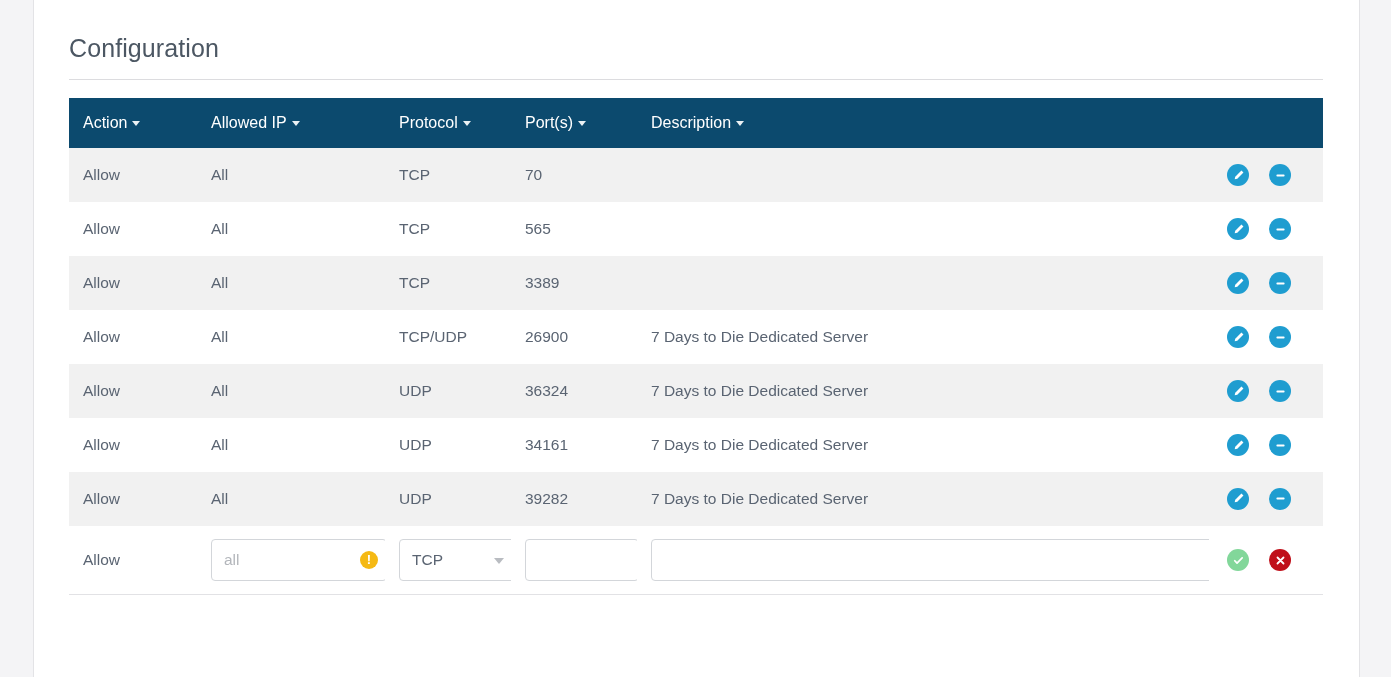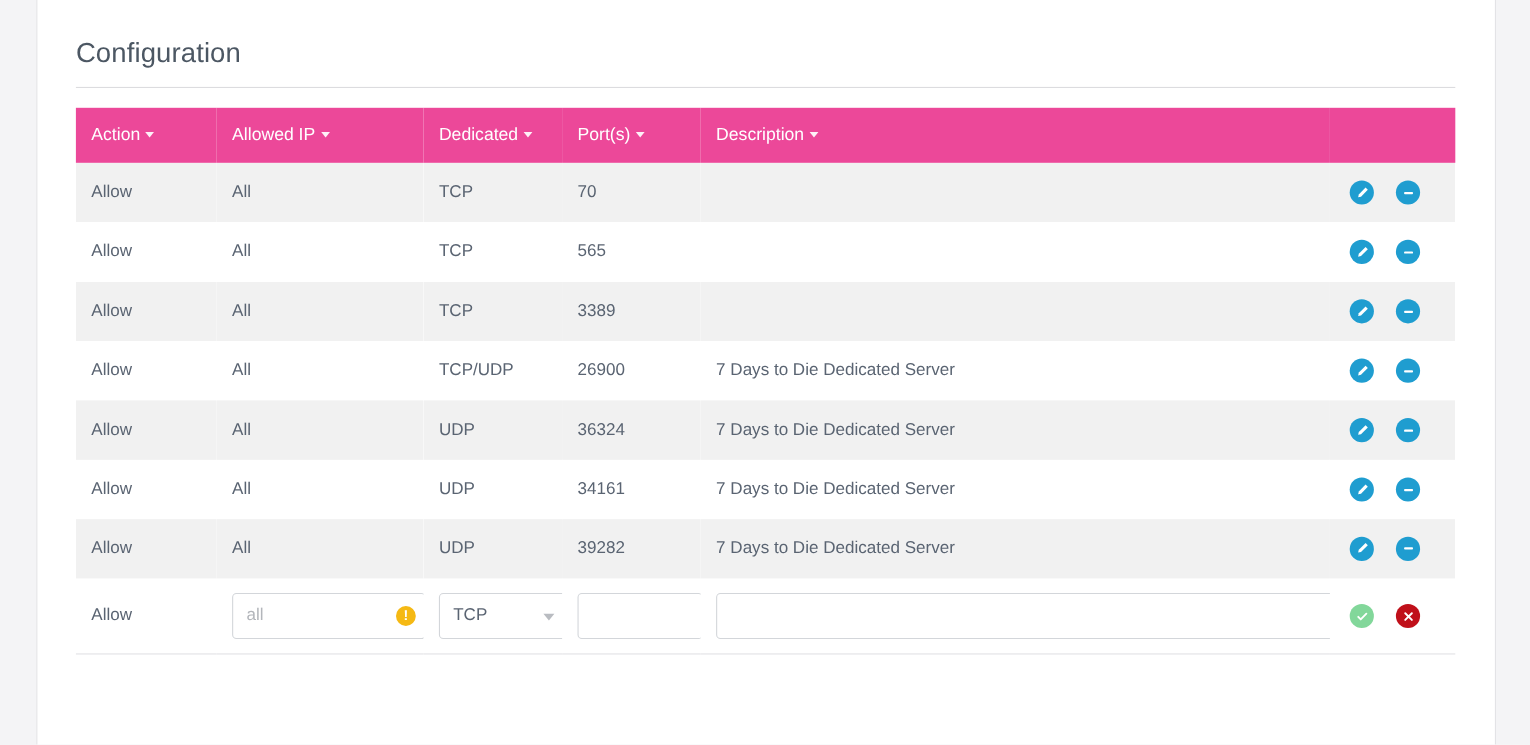--- a/index.html
+++ b/index.html
@@ -56,21 +56,21 @@
 
   
   .fw-table {
     width: 100%;
     margin-top: 18px;
     border-collapse: collapse;
     table-layout: fixed;
   }
 
   .fw-table thead th {
-    background: #ec4899;
+    background: #0c4a6e;
     color: #ffffff;
     font-size: 16px;
     font-weight: 400;
     text-align: left;
     height: 50px;
     padding: 0 0 0 14px;
     vertical-align: middle;
     white-space: nowrap;
   }
   .fw-table thead th:first-child { padding-left: 14px; }
@@ -229,21 +229,21 @@
             <col class="col-protocol">
           <col class="col-ports">
             <col class="col-desc">
             <col class="col-tools">
         </colgroup>
 
         <thead>
           <tr>
             <th><span>Action</span><i class="caret"></i></th>
             <th><span>Allowed IP</span><i class="caret"></i></th>
-            <th><span>Dedicated</span><i class="caret"></i></th>
+            <th><span>Protocol</span><i class="caret"></i></th>
             <th><span>Port(s)</span><i class="caret"></i></th>
             <th><span>Description</span><i class="caret"></i></th>
             <th class="cell-tools"></th>
           </tr>
         </thead>
 
         <tbody>
 
           <tr class="row-odd">
             <td>Allow</td>

